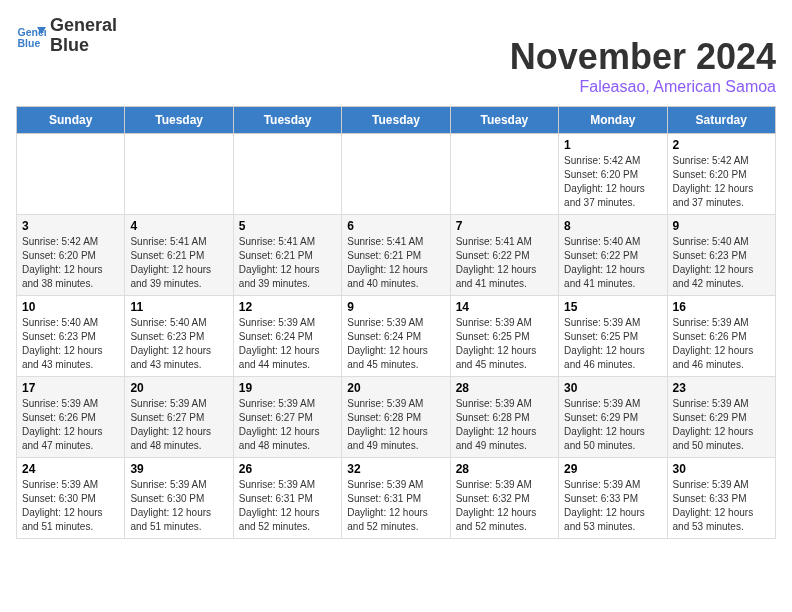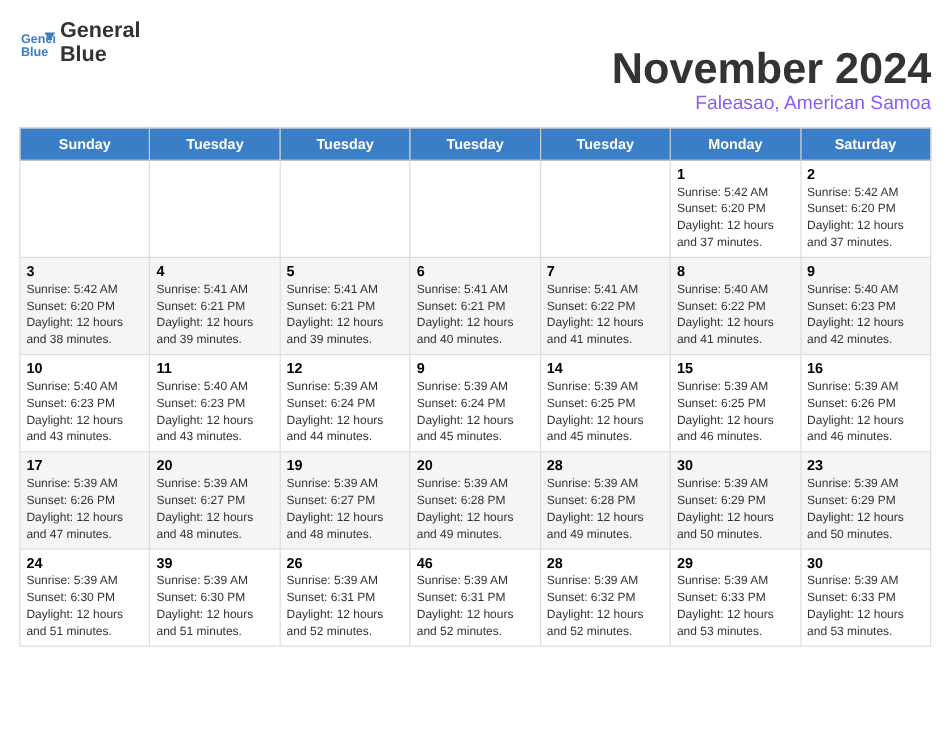--- a/index.html
+++ b/index.html
@@ -287,21 +287,21 @@
 Sunset: 6:30 PM
 Daylight: 12 hours and 51 minutes.</div>
         </td>
         <td>
           <span class="day-num">26</span>
           <div class="day-info" style="white-space: pre-line;">Sunrise: 5:39 AM
 Sunset: 6:31 PM
 Daylight: 12 hours and 52 minutes.</div>
         </td>
         <td>
-          <span class="day-num">46</span>
+          <span class="day-num">32</span>
           <div class="day-info" style="white-space: pre-line;">Sunrise: 5:39 AM
 Sunset: 6:31 PM
 Daylight: 12 hours and 52 minutes.</div>
         </td>
         <td>
           <span class="day-num">28</span>
           <div class="day-info" style="white-space: pre-line;">Sunrise: 5:39 AM
 Sunset: 6:32 PM
 Daylight: 12 hours and 52 minutes.</div>
         </td>

